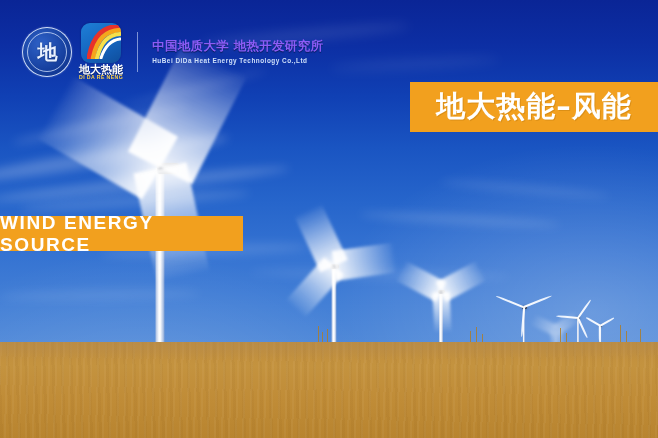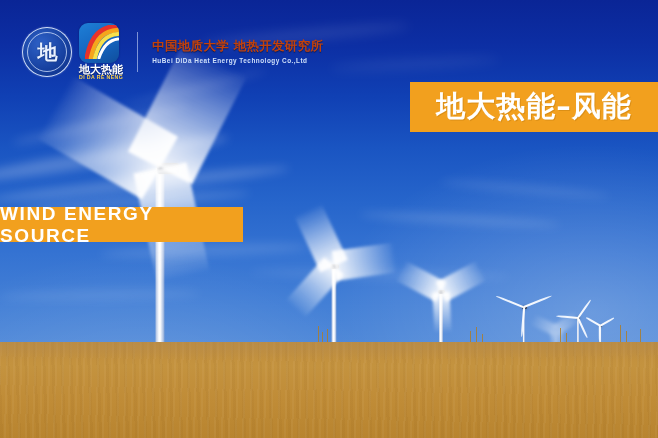--- a/index.html
+++ b/index.html
@@ -112,52 +112,52 @@
     content:"";position:absolute;left:4px;top:4px;right:4px;bottom:4px;
     border-radius:50%;border:1px solid rgba(215,230,255,.75);
   }
   .seal-glyph{
     position:absolute;left:0;top:0;width:100%;height:100%;
     display:flex;align-items:center;justify-content:center;
     color:#e9f1ff;font-size:20px;font-weight:bold;letter-spacing:-1px;
     font-family:"Liberation Serif","DejaVu Serif",serif;
     text-shadow:0 0 2px rgba(0,0,0,.35);
   }
-  .didalogo{display:flex;flex-direction:column;flex:0 0 auto;}
+  .didalogo{display:flex;flex-direction:column;align-items:center;flex:0 0 auto;}
   .dida-mark{
     width:40px;height:40px;border-radius:9px;
     background:linear-gradient(150deg,#1e7fd6 0%,#1565c0 55%,#0f4e9c 100%);
     position:relative;overflow:hidden;
     box-shadow:0 0 2px rgba(0,0,0,.3);
   }
   .rainbow{position:absolute;left:6px;bottom:4px;width:34px;height:34px;}
   .dida-cn{
     color:#fff;font-size:11px;font-weight:bold;letter-spacing:0px;line-height:1.05;
     margin-top:1px;text-shadow:0 1px 1px rgba(0,0,0,.5);
     font-family:"DejaVu Sans","Liberation Sans",sans-serif;
   }
   .dida-en{color:#ffd24a;font-size:5.2px;font-weight:bold;letter-spacing:.4px;line-height:1.1;}
   .divider{width:1px;height:40px;background:rgba(220,232,255,.55);margin:0 7px;flex:0 0 auto;}
   .orgtext{display:flex;flex-direction:column;justify-content:center;line-height:1.18;}
-  .org1{color:#c2410c;font-size:12.5px;font-weight:bold;letter-spacing:.3px;text-shadow:0 1px 1px rgba(0,0,0,.45);font-family:"DejaVu Sans","Liberation Sans",sans-serif;}
+  .org1{color:#8b5cf6;font-size:12.5px;font-weight:bold;letter-spacing:.3px;text-shadow:0 1px 1px rgba(0,0,0,.45);font-family:"DejaVu Sans","Liberation Sans",sans-serif;}
   .org2{color:#ffffff;font-size:12.5px;font-weight:bold;letter-spacing:.3px;margin-top:1px;text-shadow:0 1px 1px rgba(0,0,0,.45);font-family:"DejaVu Sans","Liberation Sans",sans-serif;}
   .org3{color:#cfe0fa;font-size:6.4px;letter-spacing:.5px;margin-top:3px;font-weight:bold;}
 
   
   .badge-right{
     position:absolute;left:410px;top:82px;width:248px;height:50px;
     background:#f2a01e;display:flex;align-items:center;justify-content:center;
   }
   .badge-right span{
     color:#ffffff;font-size:29px;font-weight:bold;letter-spacing:1px;
     font-family:"DejaVu Sans","Liberation Sans",sans-serif;
     text-shadow:1px 1px 0 rgba(150,90,0,.25);
   }
   .badge-left{
-    position:absolute;left:0px;top:207px;width:243px;height:35px;
+    position:absolute;left:0px;top:216px;width:243px;height:35px;
     background:#f2a01e;display:flex;align-items:center;justify-content:center;
   }
   .badge-left span{
     color:#ffffff;font-size:19px;font-weight:bold;letter-spacing:1.6px;
     font-family:"Liberation Sans","DejaVu Sans",sans-serif;
   }
 
   
   .bottom-title{
     position:absolute;left:0;top:352px;width:658px;height:74px;

